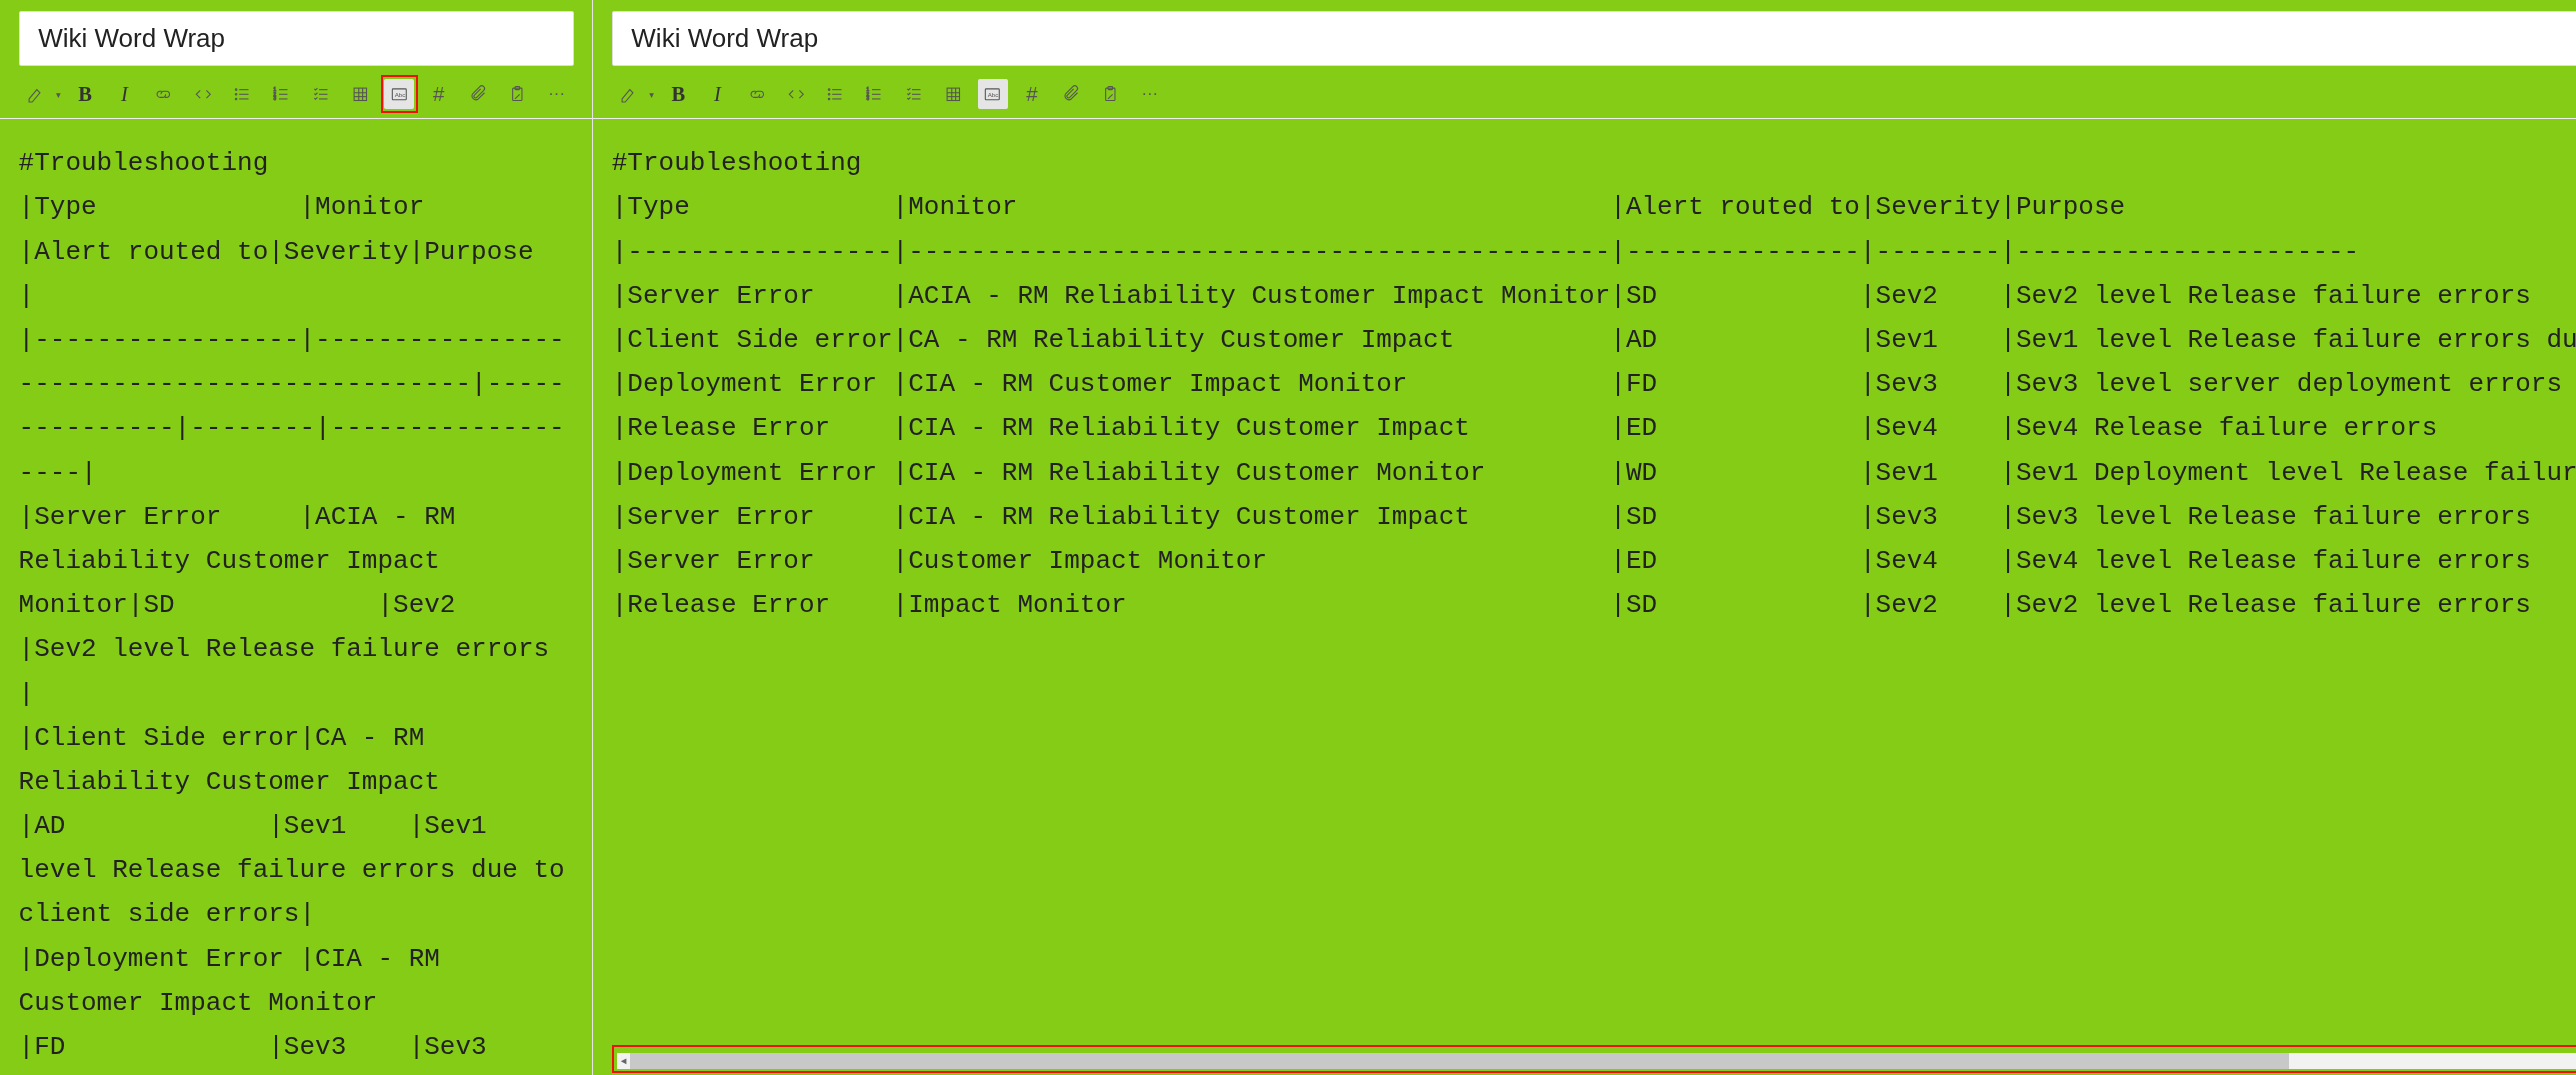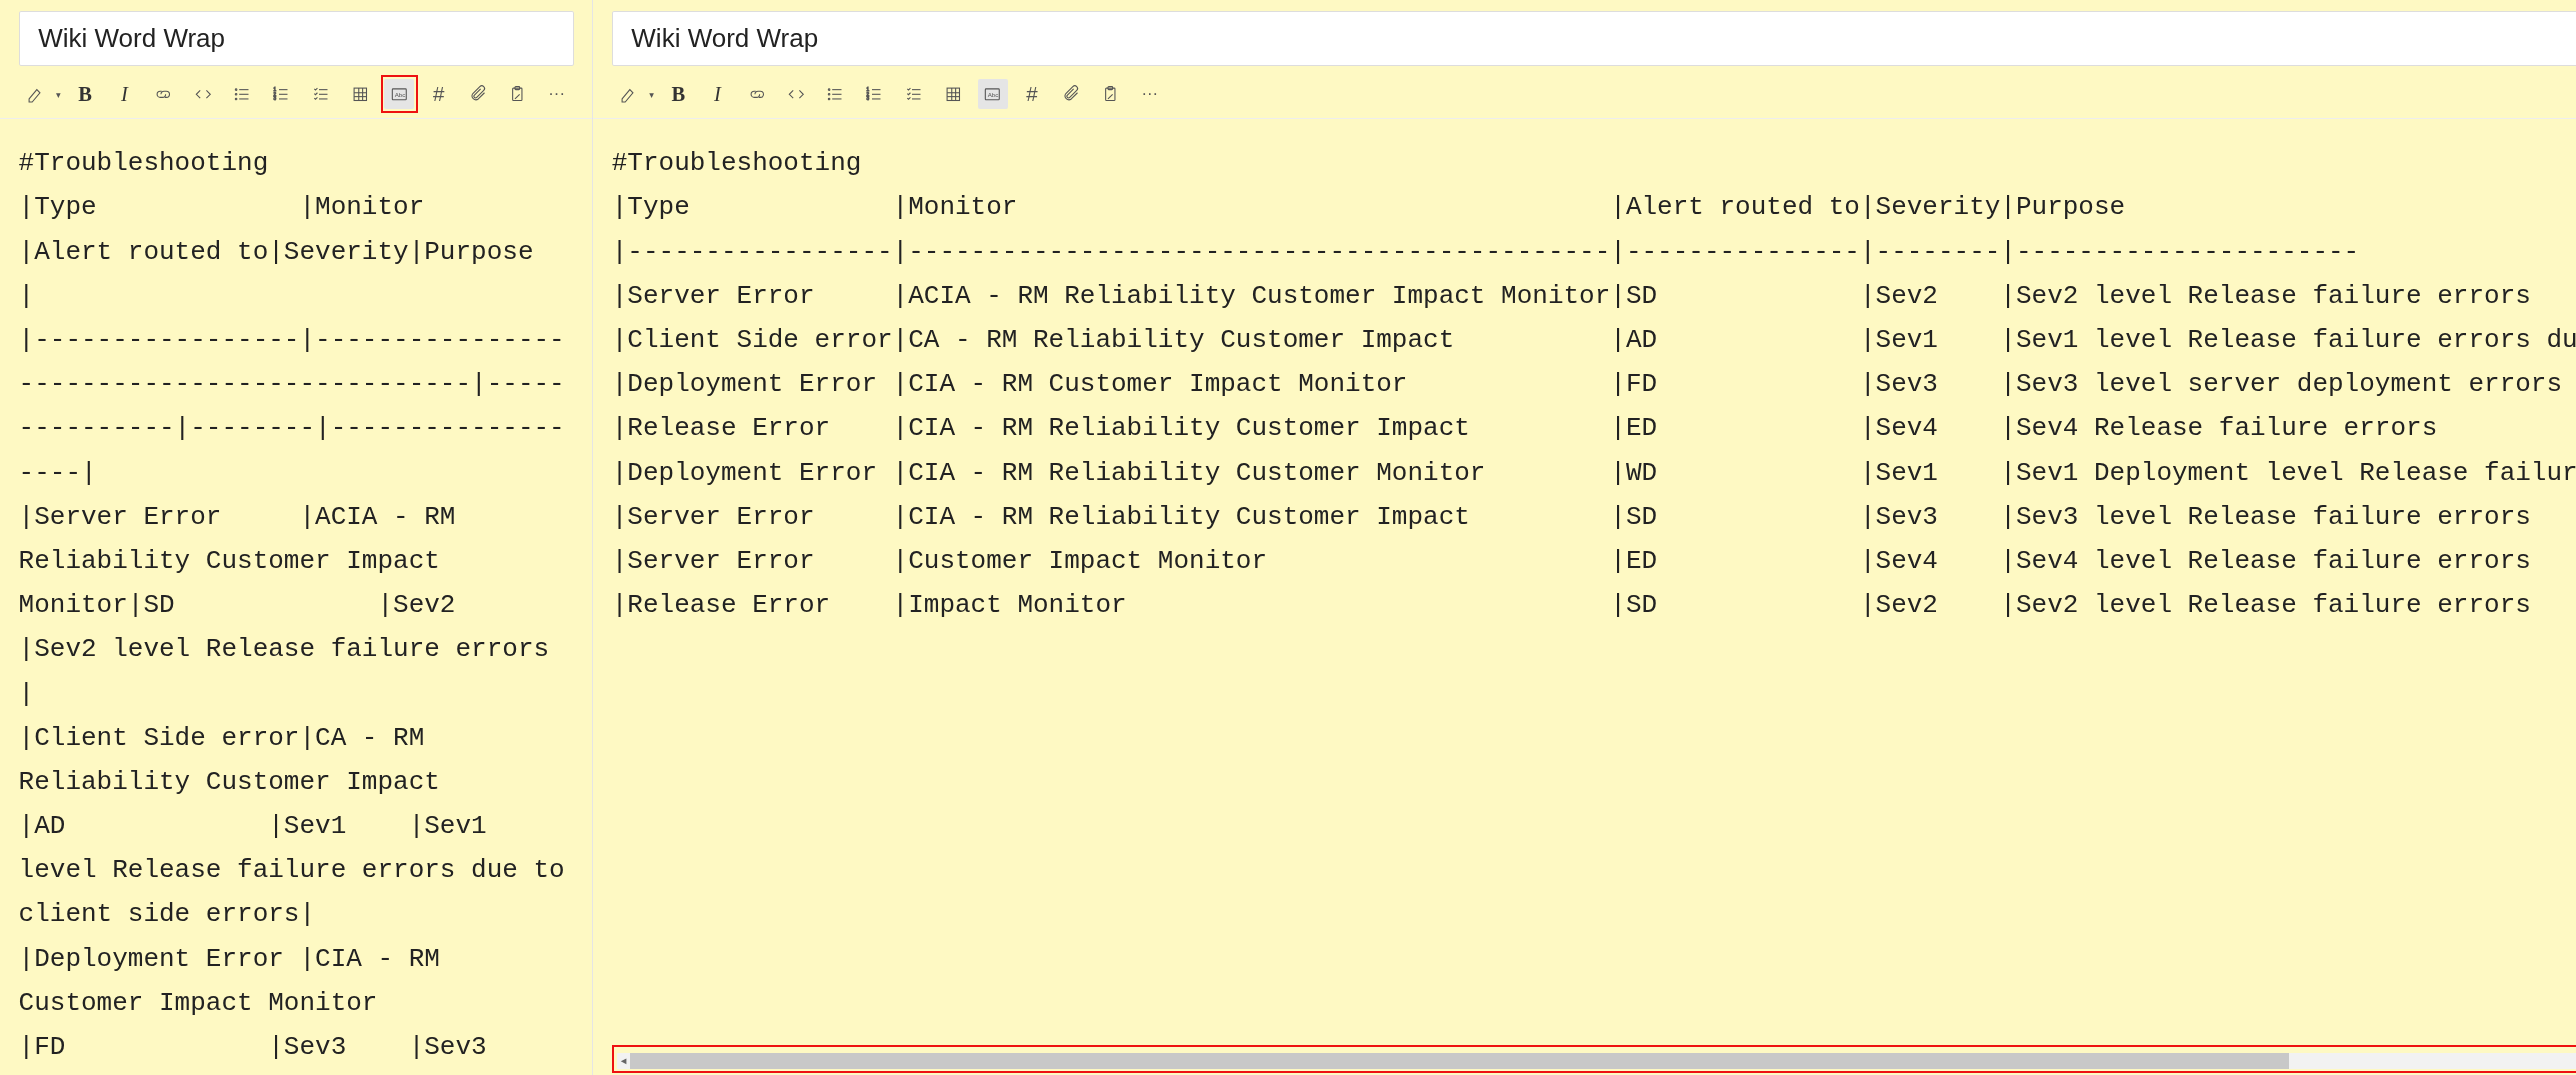--- a/index.html
+++ b/index.html
@@ -10,21 +10,21 @@
     width: 2576px;
     height: 1075px;
     overflow: hidden;
     display: flex;
   }
   .pane {
     height: 100%;
     position: relative;
     display: flex;
     flex-direction: column;
-    background: #fef9c3;
+    background: #84cc16;
   }
   .pane.left { width: 1293px; border-right: 0.9px solid #e5e5e5; }
   .pane.right { flex: 1; }
   .title-box {
     margin: 11px 18.6px 0 18.6px;
     border: 0.9px solid #ddd;
     border-radius: 1.9px;
     padding: 11px 18.6px;
     font-size: 26px;
     font-weight: 400;

